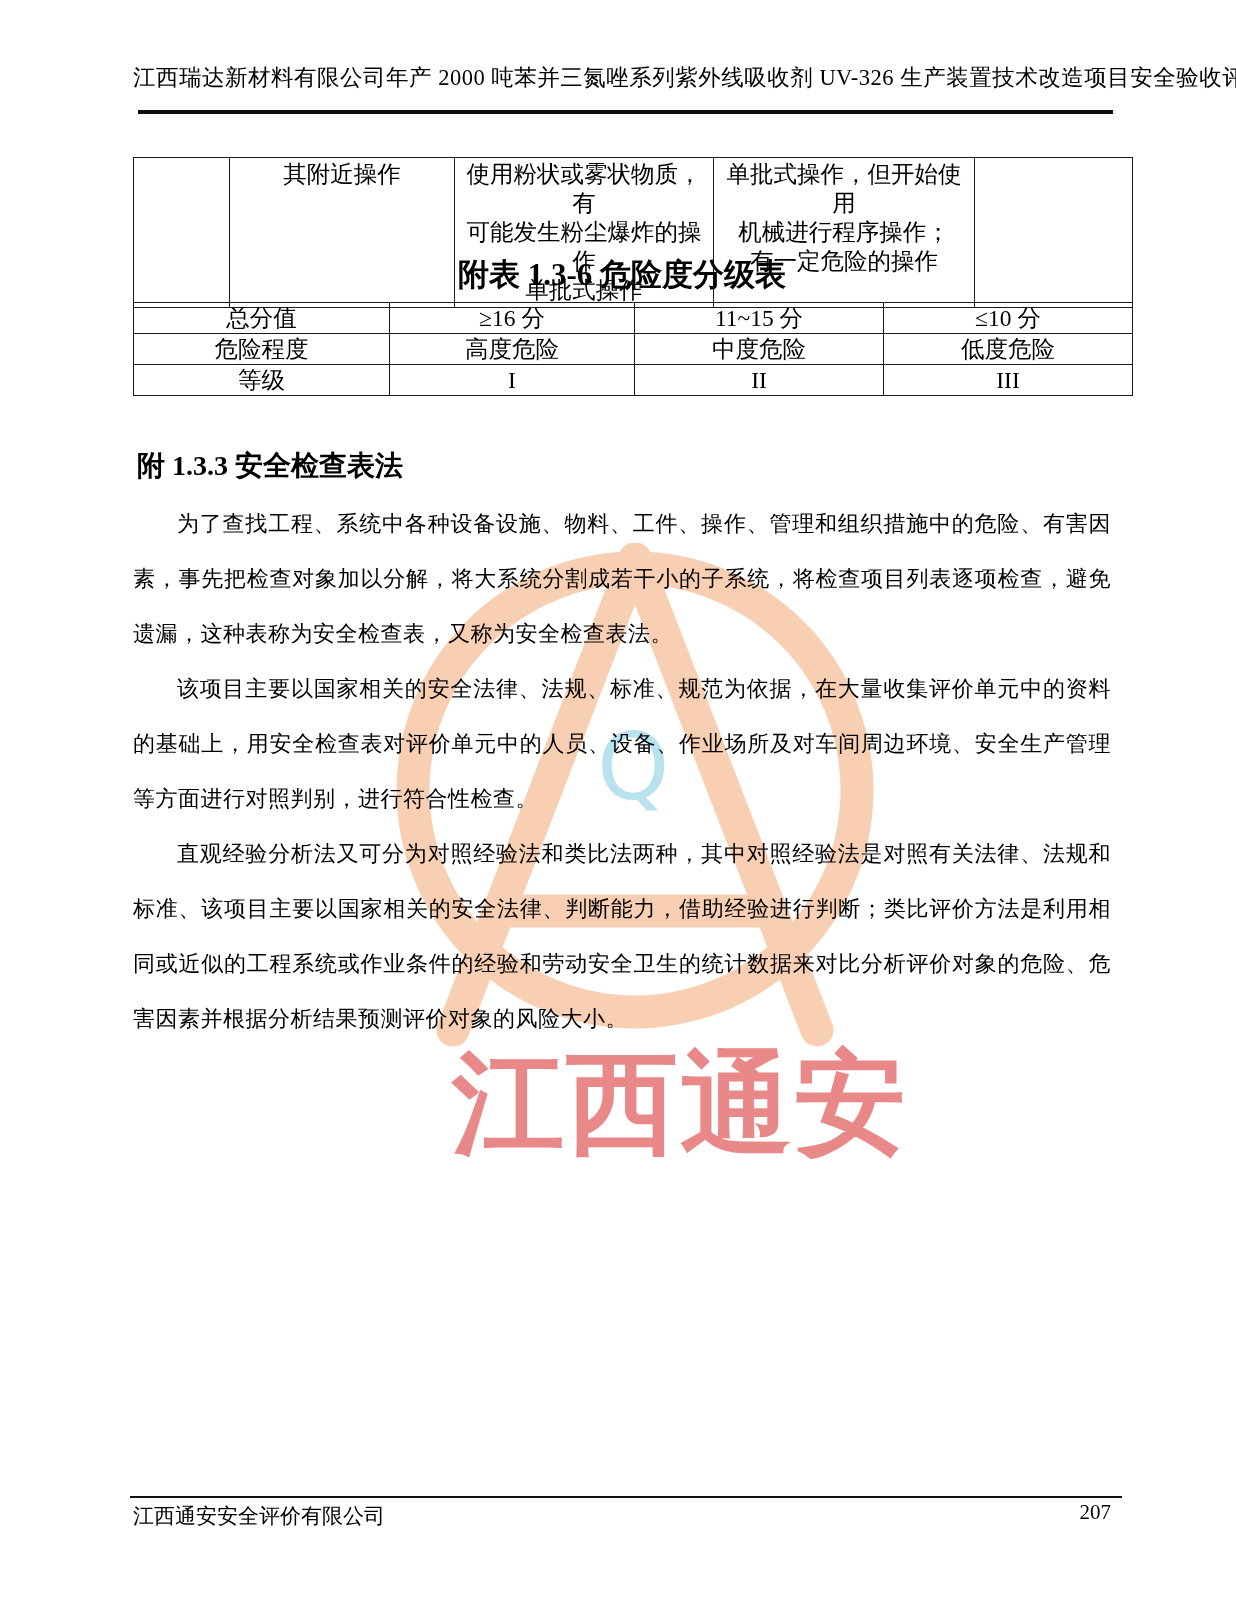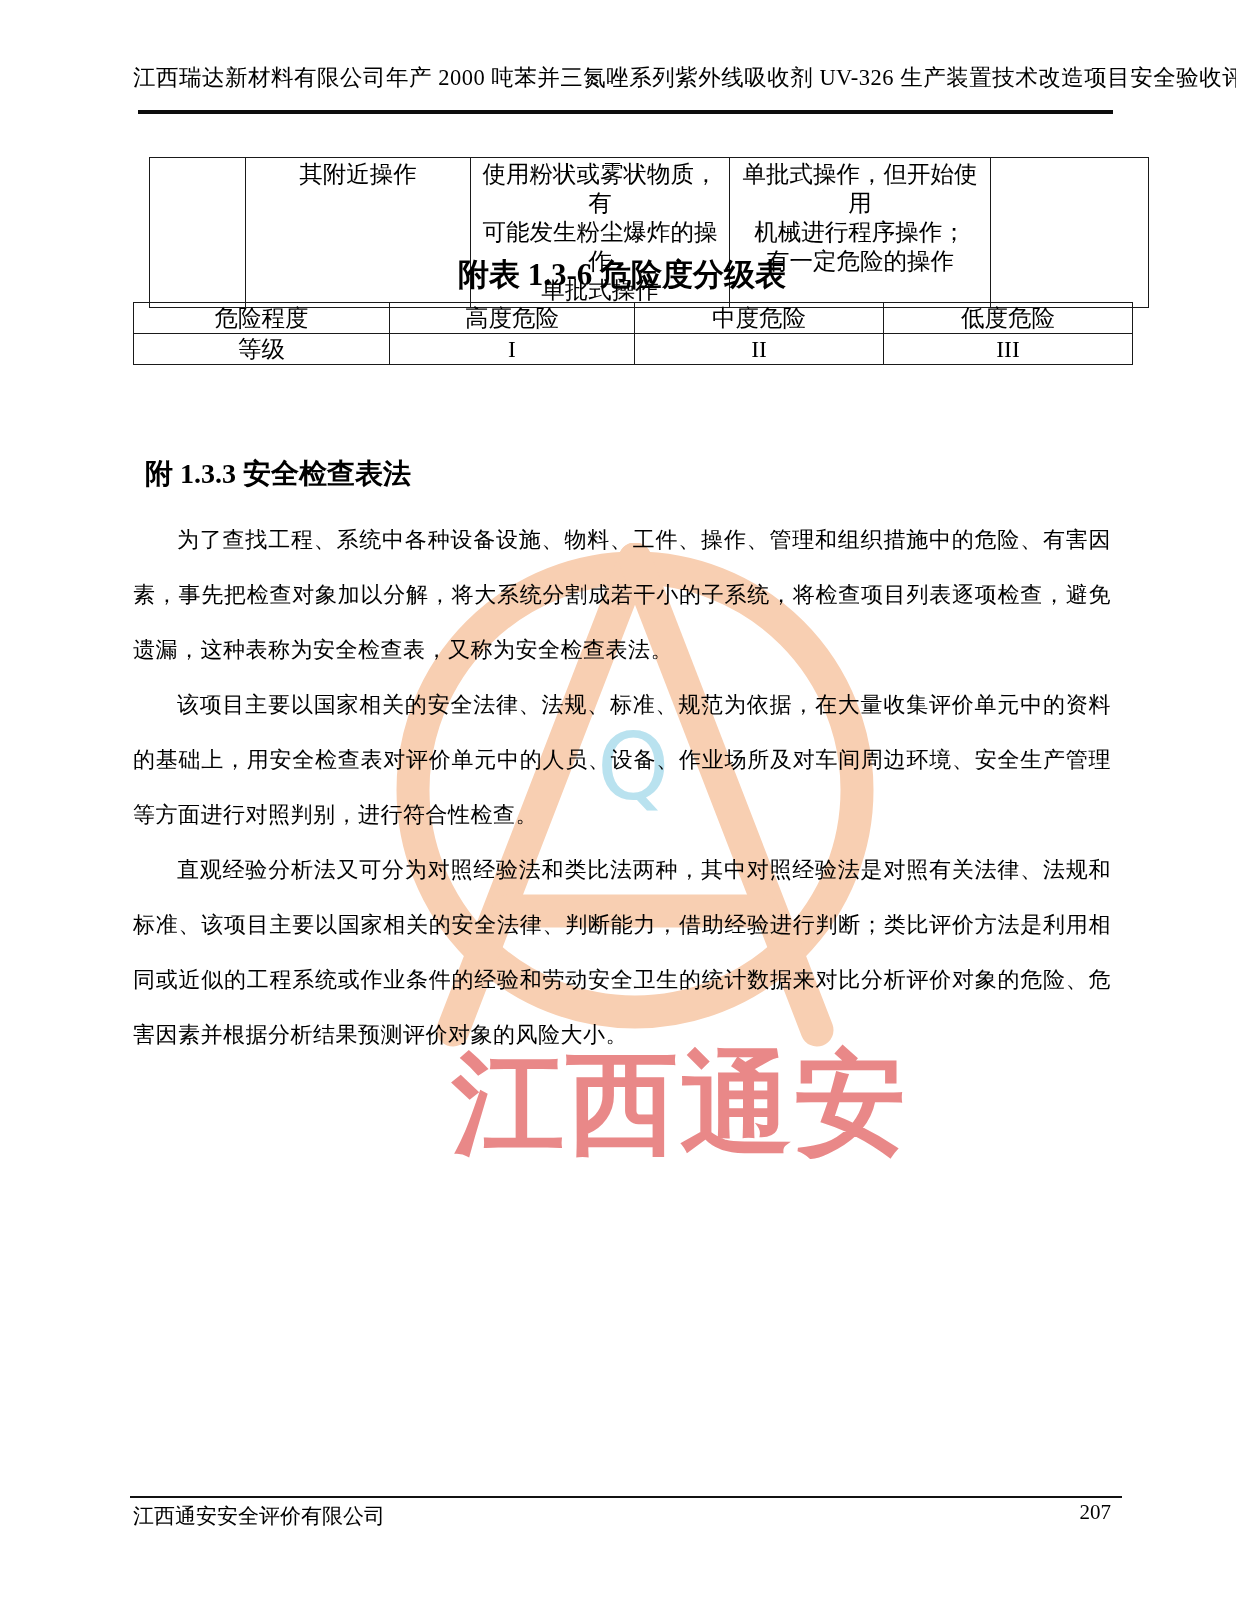--- a/index.html
+++ b/index.html
@@ -19,35 +19,35 @@
   }
   .header-rule{
     position:absolute;top:110px;left:138px;width:975px;height:4px;background:#0d0d0d;
   }
 
   
   table{border-collapse:collapse;table-layout:fixed;}
   td{border:1.6px solid #1a1a1a;padding:2px 4px;text-align:center;vertical-align:top;
      font-size:23.5px;line-height:29px;white-space:pre-line;overflow:hidden;}
 
-  #continuation-table{position:absolute;top:157px;left:133px;width:999px;height:89px;margin-left:16px;}
+  #continuation-table{position:absolute;top:157px;left:133px;width:999px;height:89px;}
   #grading-table{position:absolute;top:302px;left:133px;width:999px;}
   #grading-table td{line-height:26px;height:26px;white-space:nowrap;}
 
   .table-caption{
     position:absolute;top:254px;left:133px;width:978px;text-align:center;
     font-weight:bold;font-size:31px;
   }
 
   
   .content{
     position:absolute;top:436px;left:133px;width:978px;
   }
   .content h3{
-    font-size:28px;line-height:52px;margin:12px;font-weight:bold;
+    font-size:28px;line-height:52px;margin:4px;font-weight:bold;
     font-family:"Liberation Serif","DejaVu Serif",serif;
   }
   .content p{
     font-size:22px;line-height:55px;margin:0;
     text-indent:2em;text-align:justify;letter-spacing:.5px;
   }
 
   
   .footer-rule{
     position:absolute;top:1496px;left:130px;width:992px;height:2px;background:#111;
@@ -124,20 +124,26 @@
   <div class="table-caption">附表 1.3-6 危险度分级表</div>
 
   <table id="grading-table">
     <colgroup>
       <col style="width:256px">
         <col style="width:245px">
         <col style="width:249px">
         <col style="width:249px">
     </colgroup>
     <tbody>
+        <tr>
+      <td>总分值</td>
+      <td>≥16 分</td>
+      <td>11~15 分</td>
+      <td>≤10 分</td>
+    </tr>
     <tr>
       <td>危险程度</td>
       <td>高度危险</td>
       <td>中度危险</td>
       <td>低度危险</td>
     </tr>
     <tr>
       <td>等级</td>
       <td>I</td>
       <td>II</td>

